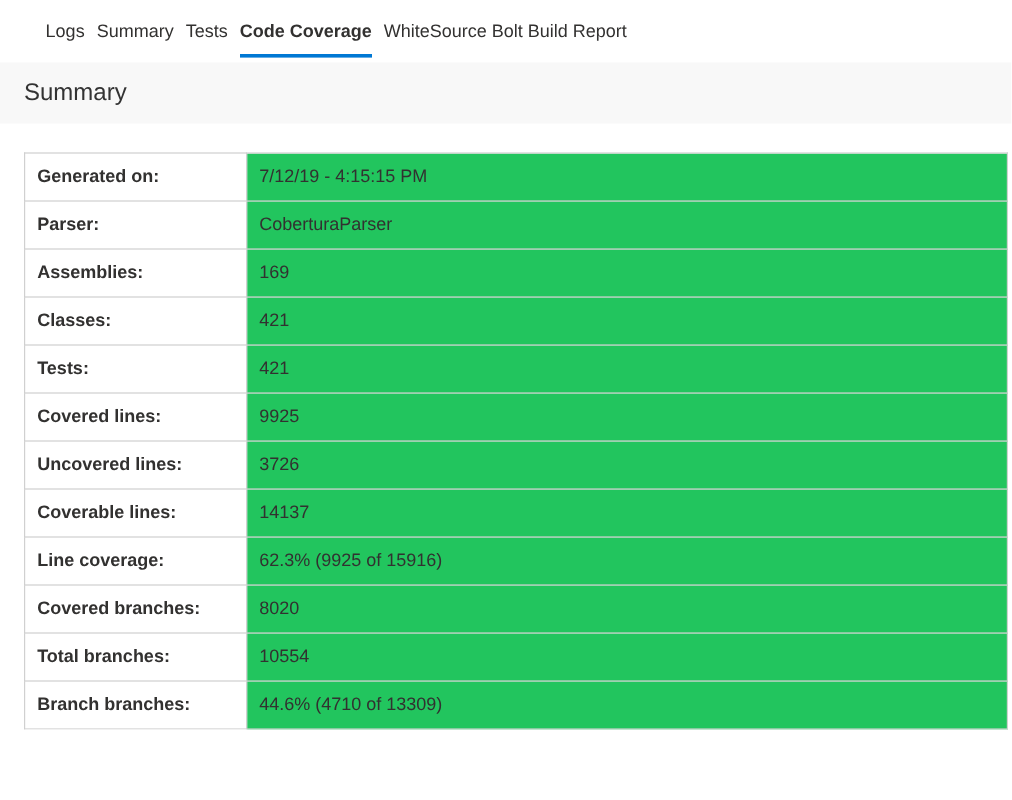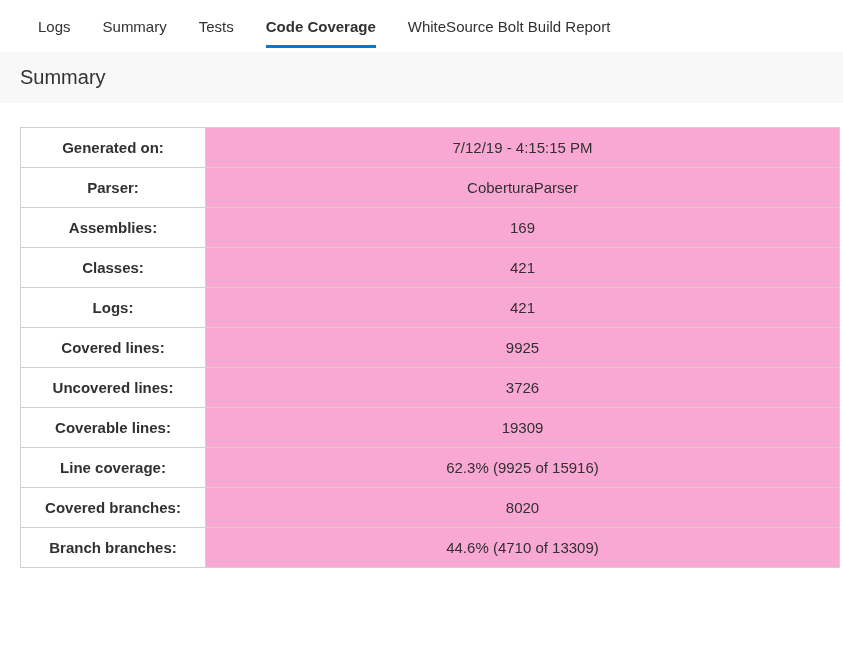--- a/index.html
+++ b/index.html
@@ -10,21 +10,21 @@
     background: #ffffff;
     color: #323130;
     font-size: 14px;
   }
   body { width: 843px; }
 
   .tabs {
     display: flex;
     align-items: flex-start;
     padding: 18px 0 0 38px;
-    gap: 32px;
+    gap: 10px;
     font-size: 15px;
   }
   .tab {
     color: #323130;
     cursor: pointer;
     padding-bottom: 10px;
     border-bottom: 3px solid transparent;
   }
   .tab.active {
     font-weight: 600;
@@ -42,33 +42,33 @@
   .table-wrap {
     padding: 24px 0 0 20px;
   }
   table {
     border-collapse: collapse;
     width: 820px;
   }
   th, td {
     border: 1px solid #d0d0d0;
     padding: 8px 10px;
-    text-align: center;
+    text-align: left;
     font-size: 15px;
     vertical-align: middle;
     height: 40px;
   }
   th {
     font-weight: 700;
     width: 185px;
     background: #ffffff;
   }
   td {
     font-weight: 400;
-    background: #f9a8d4;
+    background: #22c55e;
   }
 </style>
 </head>
 <body>
 
 <div class="tabs">
   <div class="tab">Logs</div>
   <div class="tab">Summary</div>
   <div class="tab">Tests</div>
   <div class="tab active">Code Coverage</div>
@@ -90,42 +90,46 @@
       </tr>
       <tr>
         <th>Assemblies:</th>
         <td>169</td>
       </tr>
       <tr>
         <th>Classes:</th>
         <td>421</td>
       </tr>
       <tr>
-        <th>Logs:</th>
+        <th>Tests:</th>
         <td>421</td>
       </tr>
       <tr>
         <th>Covered lines:</th>
         <td>9925</td>
       </tr>
       <tr>
         <th>Uncovered lines:</th>
         <td>3726</td>
       </tr>
       <tr>
         <th>Coverable lines:</th>
-        <td>19309</td>
+        <td>14137</td>
       </tr>
       <tr>
         <th>Line coverage:</th>
         <td>62.3% (9925 of 15916)</td>
       </tr>
       <tr>
         <th>Covered branches:</th>
         <td>8020</td>
       </tr>
       <tr>
+        <th>Total branches:</th>
+        <td>10554</td>
+      </tr>
+      <tr>
         <th>Branch branches:</th>
         <td>44.6% (4710 of 13309)</td>
       </tr>
     </tbody>
   </table>
 </div>
 
 </body></html>

